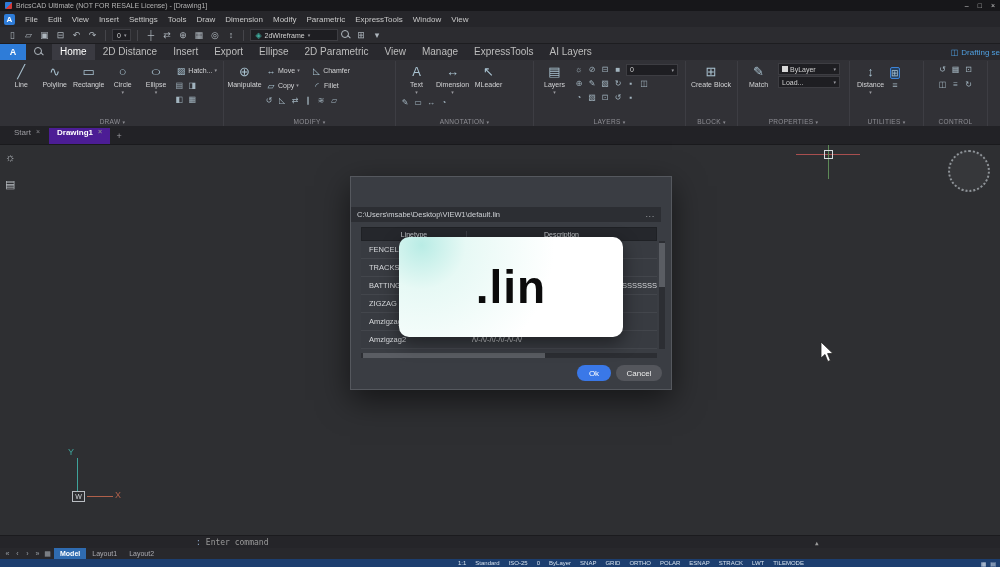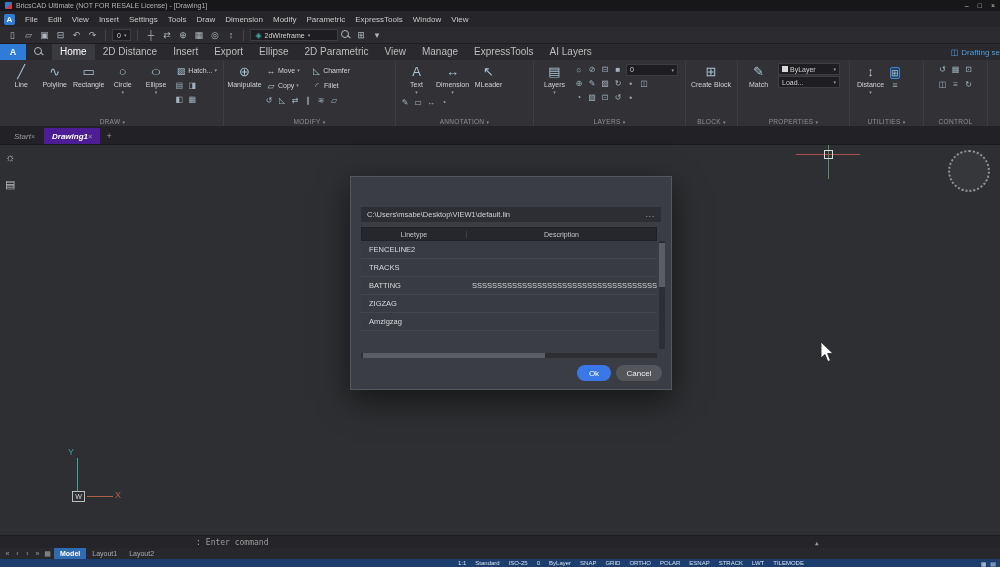--- a/index.html
+++ b/index.html
@@ -72,21 +72,21 @@
   .rsel { display:flex; align-items:center; gap:2px; background:#1e1e22; border:1px solid #3d3d42;
     height:12px; padding:0 3px; font-size:7px; color:#d0d0d0; }
   .rsel .chev { font-size:5px; color:#9a9aa0; margin-left:auto; }
   .sel-n { width:52px; }
   .swatch { width:6px; height:6px; background:#d8d8d8; display:inline-block; }
   .hl { border:1px solid #3d84d8; background:#27415f; border-radius:2px; }
 
   
   .doctabs { position:absolute; top:126px; left:0; right:0; height:19px; background:#222226;
     border-bottom:1px solid #1a1a1d; display:flex; align-items:flex-end; padding-left:6px; gap:1px; }
-  .dtab { display:flex; align-items:center; height:16px; padding:0 8px; font-size:8px; color:#9d9da2;font-style:italic; }
+  .dtab { display:flex; gap:5px; height:16px; padding:0 8px; font-size:8px; color:#9d9da2; }
   .dtab.active { background:#4c1d95; color:#fff; font-weight:bold; }
   .dtab .close { font-size:7px; color:#8a8a90; }
   .dtab-add { width:16px; height:16px; display:flex; align-items:center; justify-content:center;
     font-size:9px; color:#9d9da2; }
 
   
   .canvas { position:absolute; top:145px; left:0; right:0; height:390px; background:#2e2f32; }
   .cv-tool { position:absolute; font-size:11px; color:#b9bec3; }
   .crosshair-h { position:absolute; left:796px; top:9px; width:64px; height:1px; background:#a84f4f; }
   .crosshair-v { position:absolute; left:828px; top:0; width:1px; height:34px; background:#5d8a57; }
@@ -101,21 +101,21 @@
   .ucs-x-label { position:absolute; left:115px; top:345px; color:#b0604a; font-size:9px; }
   .cursor { position:absolute; left:820px; top:196px; z-index:40; }
 
   
   .dialog { position:absolute; left:350px; top:176px; width:322px; height:214px; background:#3a3d43;
     border:1px solid #55585e; box-shadow:0 10px 30px rgba(0,0,0,.55); z-index:20; color:#e0e0e0; }
   .dlg-title { height:19px; display:flex; align-items:center; padding:0 9px; background:#34373d;
     border-bottom:1px solid #2c2f34; font-size:8px; color:#e4e4e4; }
   .dlg-help { margin-left:auto; padding:0 9px; color:#c9c9c9; }
   .dlg-close { padding:0 3px; color:#c9c9c9; font-size:9px; }
-  .dlg-path { position:absolute; left:10px; right:10px; top:30px; height:15px; background:#2c2e33;
+  .dlg-path { position:absolute; left:0; right:10px; top:30px; height:15px; background:#2c2e33;
     display:flex; align-items:center; padding:0 6px; font-size:7.5px; color:#cfd2d6; }
   .dlg-browse { margin-left:auto; color:#cfd2d6; letter-spacing:1px; }
   .dlg-table { position:absolute; left:10px; top:50px; width:296px; }
   .tbl-h { display:flex; height:14px; background:#25272c; border:1px solid #1f2125; align-items:center;
     font-size:7px; color:#c3c6ca; text-align:center; }
   .tbl-h .c1 { width:105px; border-right:1px solid #3a3d43; }
   .tbl-h .c2 { flex:1; }
   .tbl-r { display:flex; height:18px; align-items:center; border-bottom:1px solid #43464c;
     background:#383b41; font-size:7.5px; color:#d7d9dc; }
   .tbl-r .c1 { width:105px; padding-left:8px; white-space:nowrap; overflow:hidden; }
@@ -540,28 +540,35 @@
           <div class="tbl-r">
             <span class="c1">ZIGZAG</span>
             <span class="c2"></span>
           </div>
 
           <div class="tbl-r">
             <span class="c1">Amzigzag</span>
             <span class="c2"></span>
           </div>
 
+          <div class="tbl-r">
+            <span class="c1">Amzigzag2</span>
+            <span class="c2">/\/-/\/-/\/-/\/-/\/-/\/</span>
+          </div>
         </div>
     </div>
     <div class="vscroll">
         <div class="vthumb"></div>
       </div>
     <div class="hscroll">
         <div class="hthumb"></div>
       </div>
+    <div class="magnifier">
+      <span class="txt">.lin</span>
+    </div>
     <div class="dlg-ok">Ok</div>
     <div class="dlg-cancel">Cancel</div>
   </div>
 
   <div class="commandbar">
     <span class="cmd-prompt">:</span>
     <span class="cmd-text">Enter command</span>
     <span class="cmd-expand">▲</span>
   </div>
 

